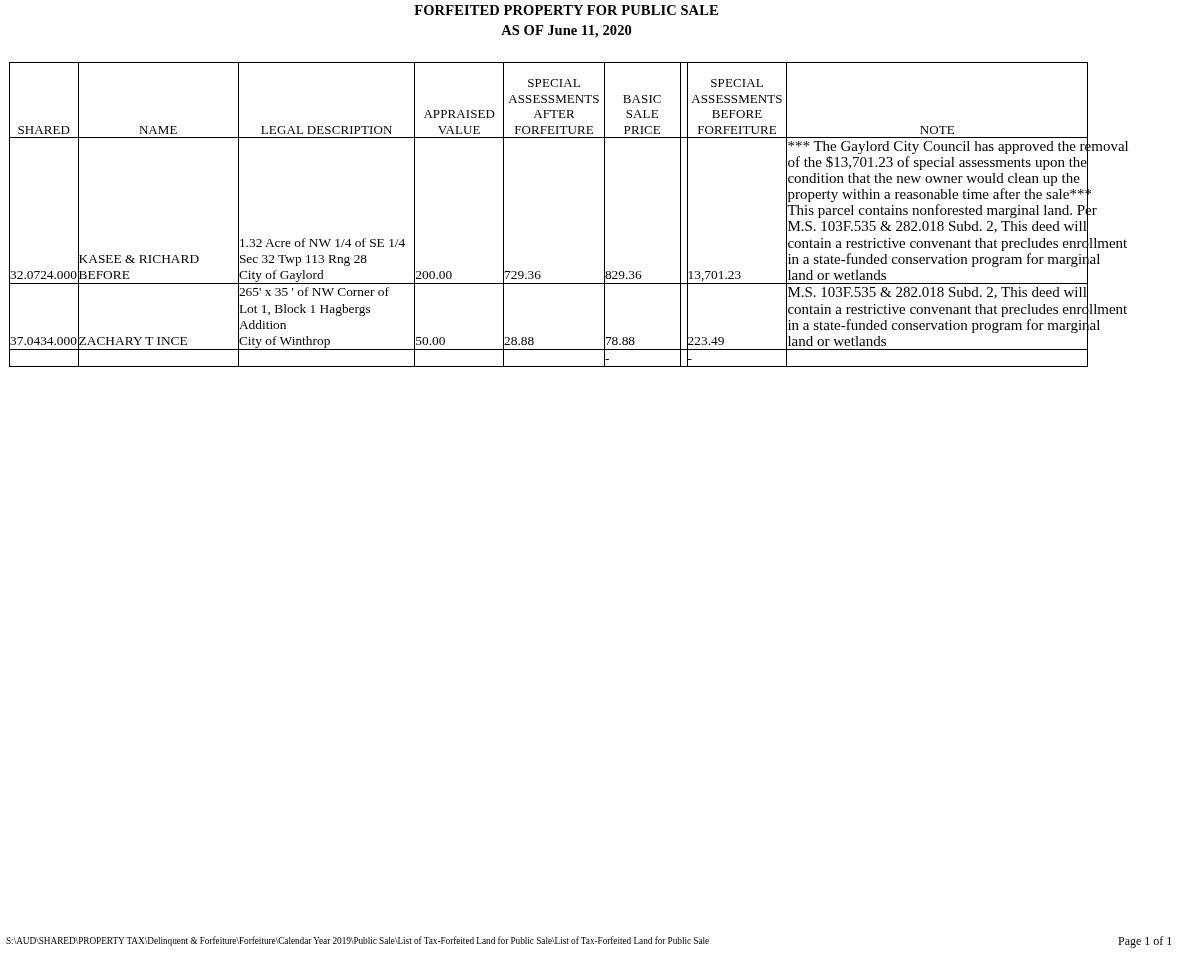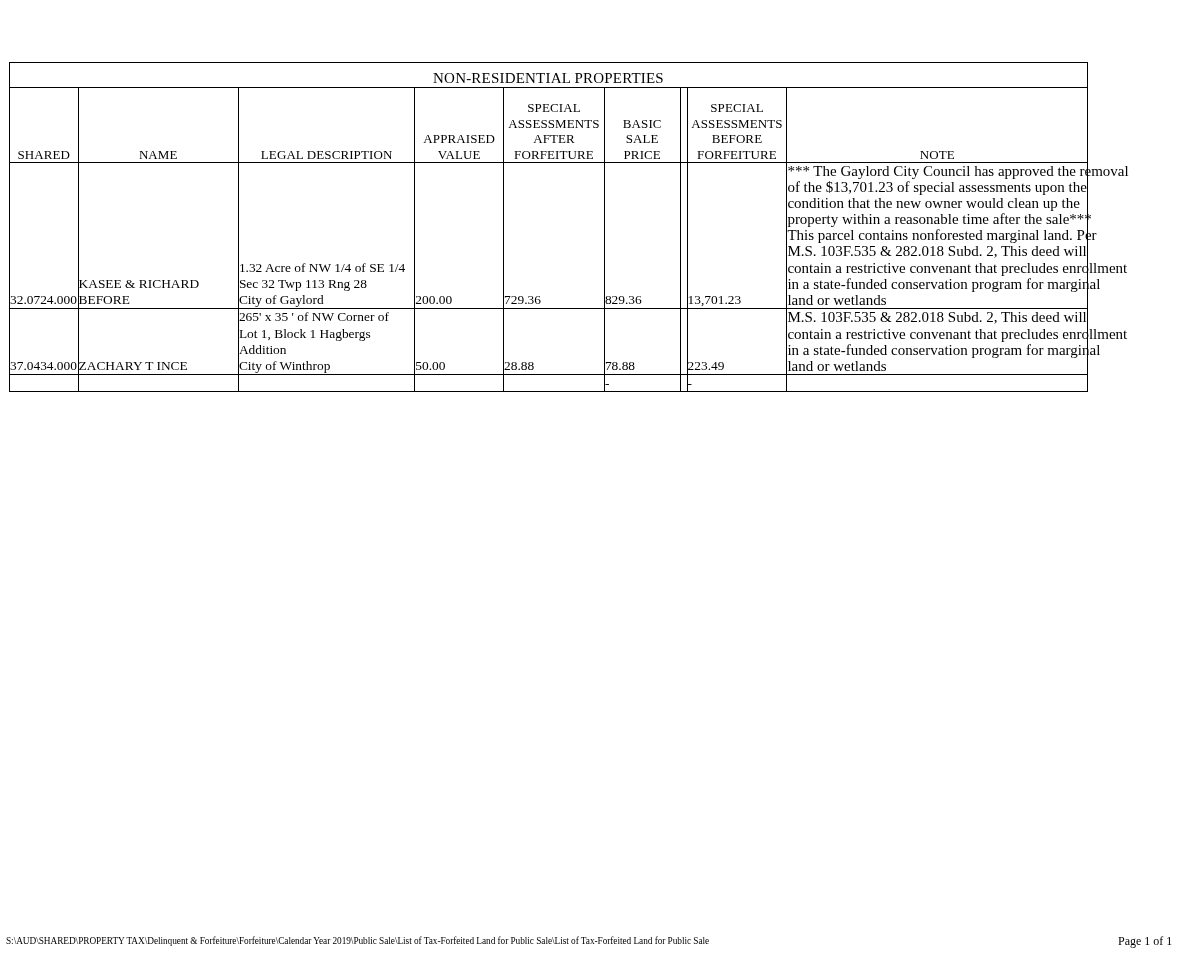--- a/index.html
+++ b/index.html
@@ -125,39 +125,38 @@
     top: 936px;
     font-size: 12px;
     line-height: 11px;
     white-space: nowrap;
   }
 </style>
 </head>
 <body>
 
 <div id="doc-title">
+  <span class="line1">FORFEITED PROPERTY FOR PUBLIC SALE</span>
+  <span class="line2">AS OF June 11, 2020</span>
 </div>
 
 <table id="sale-table">
   <colgroup>
     <col style="width:68px">
     <col style="width:159px">
     <col style="width:175px">
     <col style="width:88px">
     <col style="width:100px">
     <col style="width:75px">
     <col style="width:7px">
     <col style="width:99px">
     <col style="width:298px">
   </colgroup>
 
   <tbody>
-      <tr>
-    <td class="banner-cell" colspan="9">NON-RESIDENTIAL PROPERTIES</td>
-  </tr>
 
   <tr>
     <th class="hdr">
       <span>SHARED</span>
     </th>
     <th class="hdr">
       <span>NAME</span>
     </th>
     <th class="hdr">
       <span>LEGAL DESCRIPTION</span>

